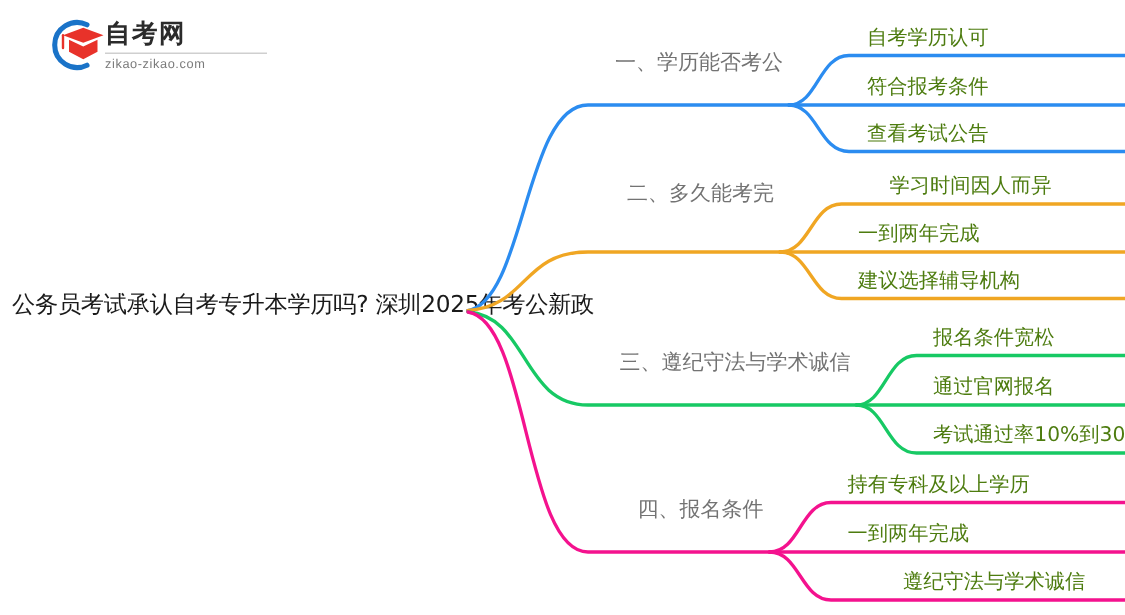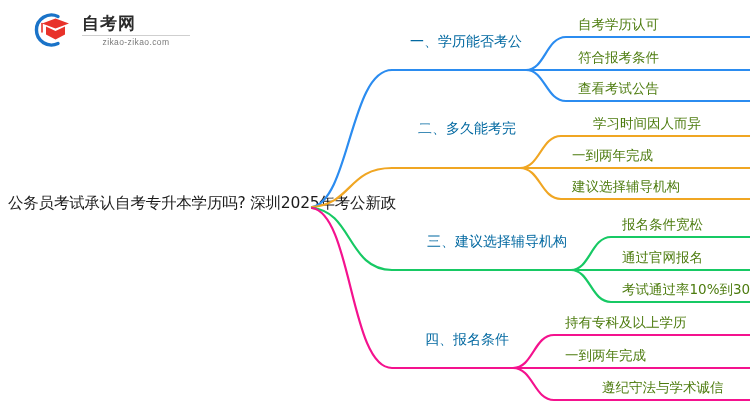--- a/index.html
+++ b/index.html
@@ -17,21 +17,21 @@
 
   
   #logo {
     position: absolute;
     left: 28px;
     top: 8px;
     width: 160px;
     height: 44px;
     display: flex;
     align-items: center;
-    gap: 12px;
+    gap: 0;
   }
   #logo-mark {
     width: 42px;
     height: 42px;
     position: relative;
     flex: 0 0 auto;
   }
   #logo-text-wrap {
     display: flex;
     flex-direction: column;
@@ -50,21 +50,20 @@
     height: 1px;
     background: #cfcfcf;
     margin: 3px 0 2px 0;
     width: 108px;
   }
   .logo-url {
     font-size: 8.5px;
     color: #7a7a7a;
     letter-spacing: 0.4px;
     font-family: "Liberation Sans", sans-serif;
-    text-align: center;
   }
 
   
   #central-topic {
     position: absolute;
     left: 8px;
     top: 193px;
     width: 300px;
     text-align: left;
     font-size: 15.5px;
@@ -81,21 +80,21 @@
     top: 0;
     width: 750px;
     height: 410px;
     pointer-events: none;
   }
 
   
   .branch-label {
     position: absolute;
     font-size: 14px;
-    color: #0369a1;
+    color: #737373;
     font-family: Liberation Sans, sans-serif;
     white-space: nowrap;
     text-align: right;
   }
 
   
   .leaf-label {
     position: absolute;
     font-size: 13.5px;
     color: #4d7c0f;
@@ -146,21 +145,21 @@
     <path id="w-b4-l0" stroke="#f4128e" d="M513,368 C533,368 534,335 554,335 L750,335"></path>
     <path id="w-b4-l1" stroke="#f4128e" d="M513,368 L750,368"></path>
     <path id="w-b4-l2" stroke="#f4128e" d="M513,368 C533,368 534,400 554,400 L750,400"></path>
   </g>
 </svg>
 
 <div class="branch-label" style="left:380px; top:33px; width:142px;">一、学历能否考公</div>
 
 <div class="branch-label" style="left:380px; top:120px; width:136px;">二、多久能考完</div>
 
-<div class="branch-label" style="left:380px; top:233px; width:187px;">三、建议选择辅导机构</div>
+<div class="branch-label" style="left:380px; top:233px; width:187px;">三、遵纪守法与学术诚信</div>
 
 <div class="branch-label" style="left:380px; top:331px; width:129px;">四、报名条件</div>
 
 <div class="leaf-label" style="left:578px; top:16px;">自考学历认可</div>
 <div class="leaf-label" style="left:578px; top:49px;">符合报考条件</div>
 <div class="leaf-label" style="left:578px; top:80px;">查看考试公告</div>
 
 <div class="leaf-label" style="left:593px; top:115px;text-align:right;">学习时间因人而异</div>
 <div class="leaf-label" style="left:572px; top:147px;">一到两年完成</div>
 <div class="leaf-label" style="left:572px; top:178px;">建议选择辅导机构</div>

